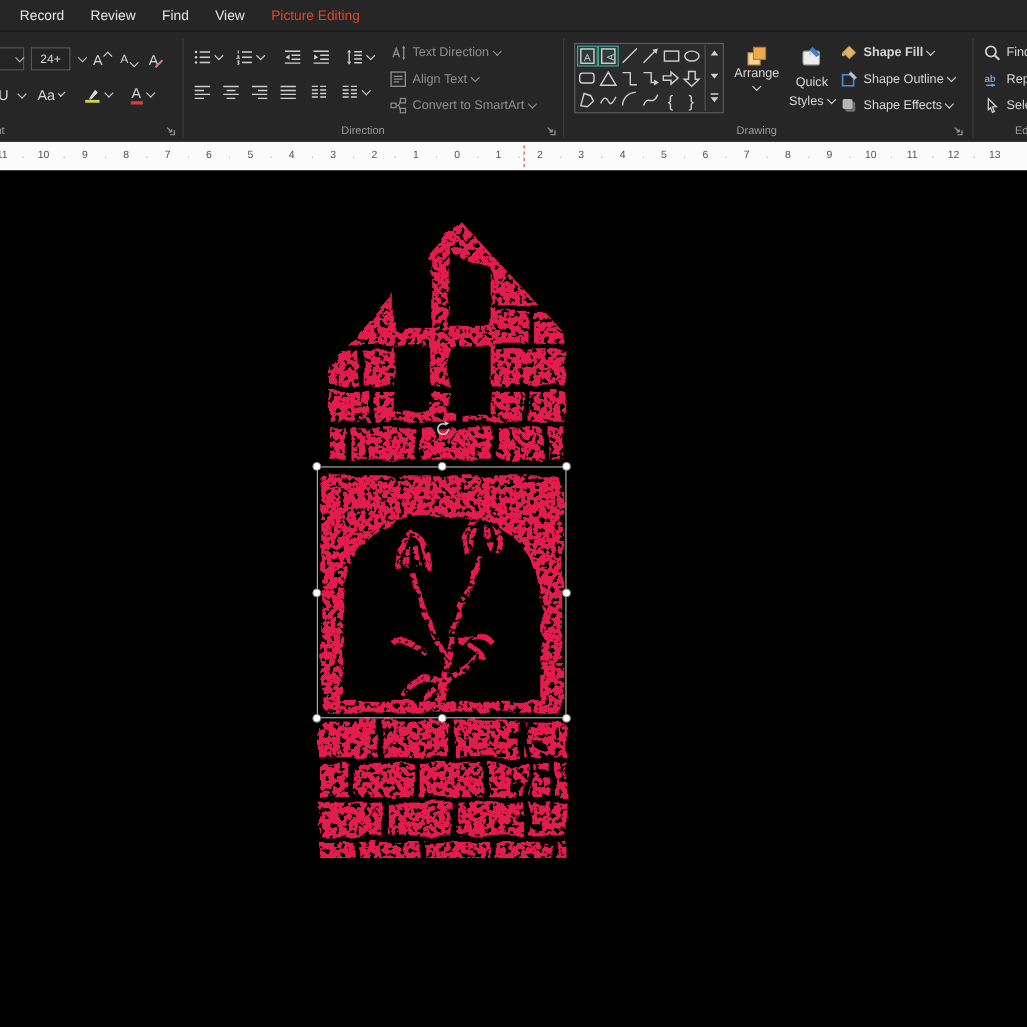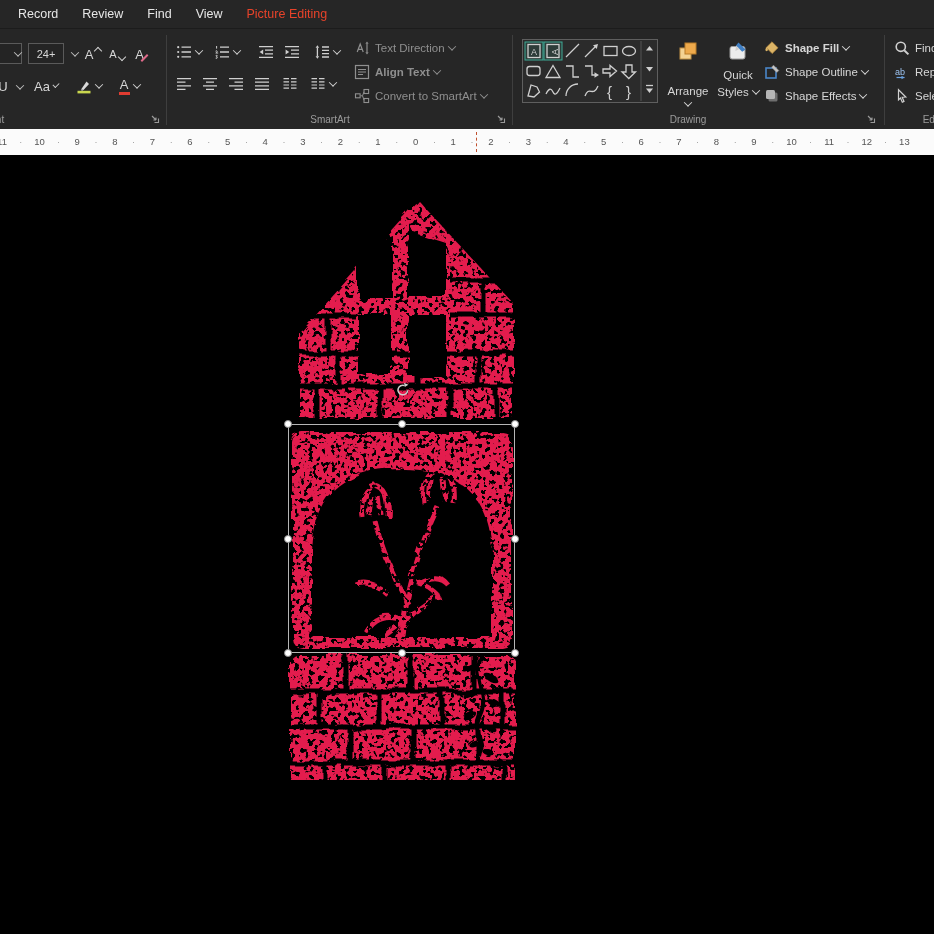--- a/index.html
+++ b/index.html
@@ -279,36 +279,36 @@
       <span class="chev"></span>
     </div>
 
     <div class="hrow dim" style="left:354px;top:9px;">
       <svg class="s16" style="color:var(--dim)">
           <use href="#i-text-dir"></use>
         </svg>
       <span class="btnlbl">Text Direction</span>
       <span class="chev"></span>
     </div>
-    <div class="hrow dim" style="left:354px;top:33px;font-weight:bold;">
+    <div class="hrow dim" style="left:354px;top:33px;">
       <svg class="s16" style="color:var(--dim)">
           <use href="#i-align-text"></use>
         </svg>
       <span class="btnlbl">Align Text</span>
       <span class="chev"></span>
     </div>
     <div class="hrow dim" style="left:354px;top:57px;">
       <svg class="s16" style="color:var(--dim)">
           <use href="#i-smartart"></use>
         </svg>
       <span class="btnlbl">Convert to SmartArt</span>
       <span class="chev"></span>
     </div>
 
-    <div class="grouplabel" style="left:285px;width:90px;">SmartArt</div>
+    <div class="grouplabel" style="left:285px;width:90px;">Direction</div>
     <svg class="launcher" style="left:496px;" viewBox="0 0 10 10">
         <use href="#i-launcher"></use>
       </svg>
     <div class="vdiv" style="left:512px;"></div>
 
     <div class="gallery">
       <svg width="134" height="62" viewBox="0 0 134 62" stroke="#cfcfcf" stroke-width="1.3" fill="none">
         <rect x="2" y="2" width="18" height="18" style="stroke:var(--tealsel);fill:rgba(62,170,150,.14)" stroke-width="1"></rect>
         <rect x="21" y="2" width="18" height="18" style="stroke:var(--tealsel);fill:rgba(62,170,150,.14)" stroke-width="1"></rect>
         <g class="gi">
@@ -383,21 +383,21 @@
             <path d="M123 45.5 h7" stroke="#cfcfcf"></path>
             <path d="M123 48.5 h7 l-3.5 4.5 Z" fill="#cfcfcf" stroke="none"></path>
           </g>
       </svg>
     </div>
 
     <div class="stack" style="left:664px;top:12px;width:48px;">
       <svg class="s20">
           <use href="#i-arrange"></use>
         </svg>
-      <span class="btnlbl" style="margin-top:24px;">Arrange</span>
+      <span class="btnlbl" style="margin-top:0;">Arrange</span>
       <span class="chev" style="margin-top:4px;margin-left:0;"></span>
     </div>
     <div class="stack" style="left:714px;top:12px;width:48px;">
       <svg class="s20">
           <use href="#i-quickstyles"></use>
         </svg>
       <span class="btnlbl" style="margin-top:8px;">Quick</span>
       <span style="display:flex;align-items:center;margin-top:5px;">
         <span class="btnlbl" style="margin-left:0;">Styles</span>
         <span class="chev"></span>

